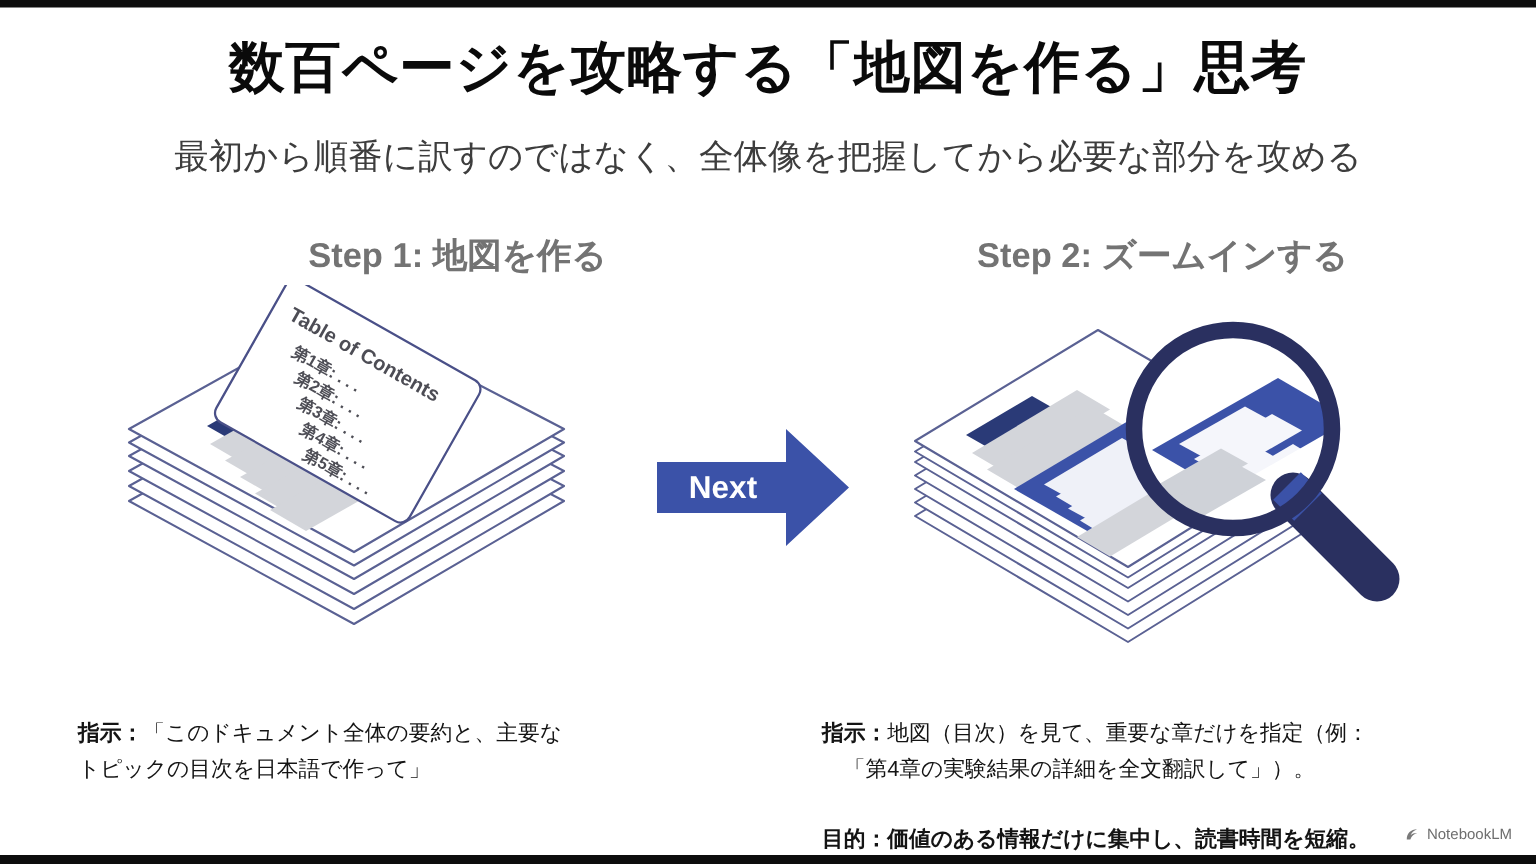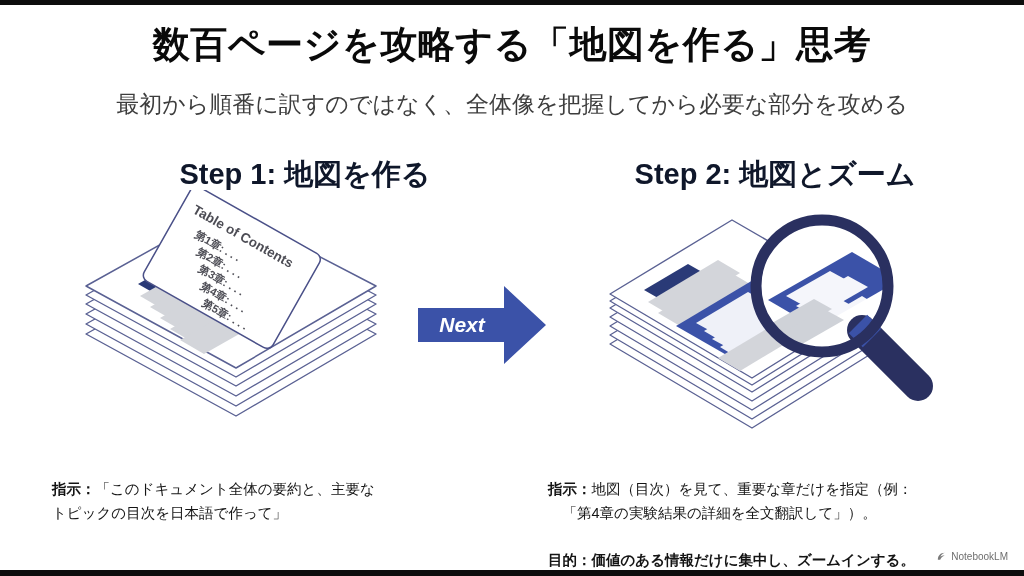--- a/index.html
+++ b/index.html
@@ -33,22 +33,22 @@
   }
   #subtitle {
     position: absolute; top: 90px; left: 0; width: 1024px;
     text-align: center;
     font-size: 23px; font-weight: normal;
     color: #3d3d3d;
     line-height: 1.3;
   }
   .step-head {
     position: absolute;
-    font-size: 29px; font-weight: bold;
-    color: #0f172a;
+    font-size: 23px; font-weight: bold;
+    color: #737373;
     white-space: nowrap;
   }
   #step1-head { top: 155px; left: 140px; width: 330px; text-align: center; }
   #step2-head { top: 155px; left: 610px; width: 330px; text-align: center; }
 
   
   .caption {
     position: absolute;
     font-size: 14.5px;
     color: #141414;
@@ -63,37 +63,37 @@
   #watermark {
     position: absolute; right: 16px; bottom: 14px;
     display: flex; align-items: center; gap: 4px;
     color: #6e6e6e; font-size: 10px; margin-top: 10px;
   }
   #watermark svg { display: block; }
 
   
   .illus { position: absolute; }
   #illus-left  { left: 78px;  top: 190px; width: 330px; height: 235px; }
-  #illus-arrow { left: 412px; top: 280px; width: 140px; height: 90px; font-style: italic; }
+  #illus-arrow { left: 432px; top: 280px; width: 140px; height: 90px; }
   #illus-right { left: 600px; top: 190px; width: 360px; height: 240px; }
   .illus svg { display: block; width: 100%; height: 100%; }
 </style>
 </head>
 <body>
 
 <div id="slide">
 
   <div class="letterbox top"></div>
   <div class="letterbox bottom"></div>
 
   <div id="title">数百ページを攻略する「地図を作る」思考</div>
   <div id="subtitle">最初から順番に訳すのではなく、全体像を把握してから必要な部分を攻める</div>
 
   <div id="step1-head" class="step-head">Step 1: 地図を作る</div>
-  <div id="step2-head" class="step-head">Step 2: 地図とズーム</div>
+  <div id="step2-head" class="step-head">Step 2: ズームインする</div>
 
   <div class="illus" id="illus-left">
     <svg viewBox="0 0 330 235" xmlns="http://www.w3.org/2000/svg">
       <defs>
 
         <g id="sheet-l">
           <path d="M 8 96 L 148 18 L 298 96 L 158 178 Z" fill="#ffffff" stroke="#5a6193" stroke-width="1.4" stroke-linejoin="round"></path>
         </g>
       </defs>
 
@@ -230,21 +230,21 @@
       <circle cx="222" cy="96" r="66" fill="none" stroke="#2a3060" stroke-width="11"></circle>
     </svg>
   </div>
 
   <div id="caption-left" class="caption">
     <div><span class="lbl">指示：</span><span>「このドキュメント全体の要約と、主要な<br>トピックの目次を日本語で作って」</span></div>
   </div>
 
   <div id="caption-right" class="caption">
     <div><span class="lbl">指示：</span><span>地図（目次）を見て、重要な章だけを指定（例：<br>　「第4章の実験結果の詳細を全文翻訳して」）。</span></div>
-    <div><span class="lbl">目的：</span><span class="lbl">価値のある情報だけに集中し、ズームインする。</span></div>
+    <div><span class="lbl">目的：</span><span class="lbl">価値のある情報だけに集中し、読書時間を短縮。</span></div>
   </div>
 
   <div id="watermark">
     <span>
       <svg width="11" height="11" viewBox="0 0 12 12">
         <path d="M2 9.5 C 2 5 5 2 9.5 2 C 7 3 5.5 4.5 4.8 6.4 C 6 5.2 7.6 4.7 9.5 4.8 C 7.2 5.6 5.6 6.9 4.6 9.5 Z" fill="#7a7a7a"></path>
       </svg>
     </span>
     <span>NotebookLM</span>
   </div>

